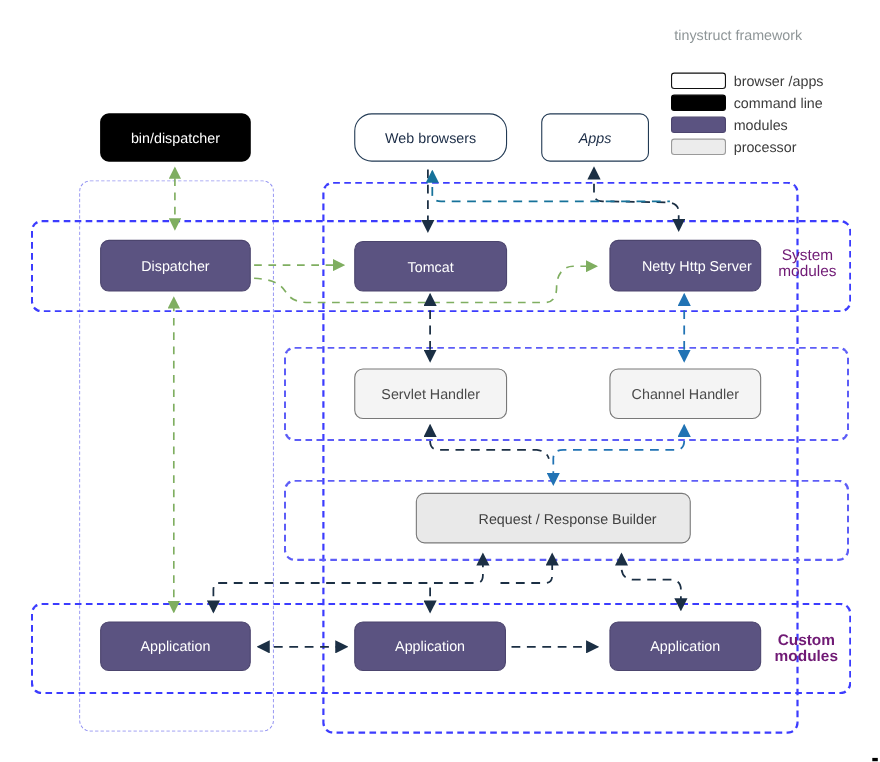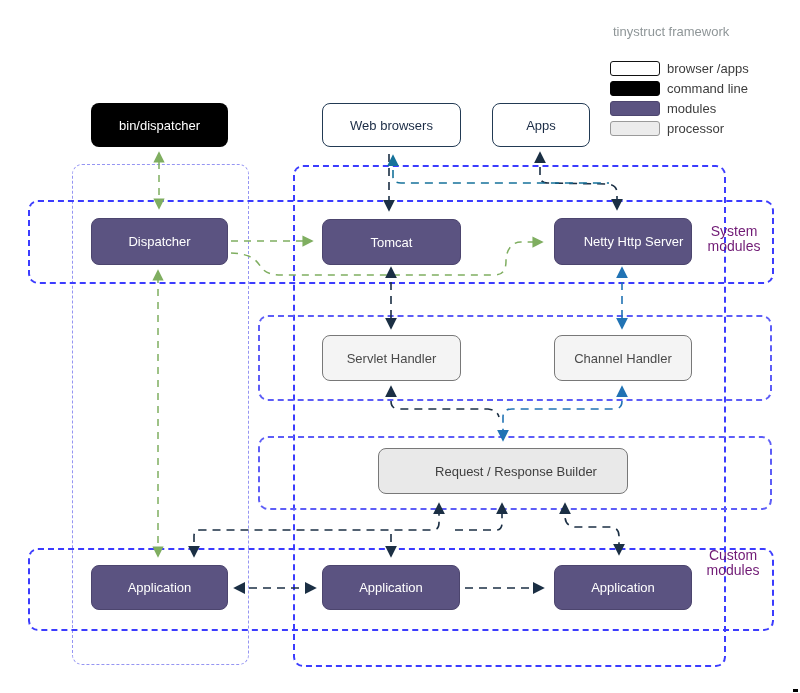--- a/index.html
+++ b/index.html
@@ -22,21 +22,21 @@
     border-radius:8px;font-size:13px;box-sizing:border-box;text-align:right;
   }
   .node.purple{background:#5b5381;border:1px solid #4c456e;color:#ffffff;}
   .node.black{background:#000000;color:#ffffff;}
   .node.white{background:#ffffff;border:1.5px solid #223a54;color:#1a2b45;}
   .node.proc{background:#f4f4f4;border:1.5px solid #787878;color:#4a4a4a;}
   .node.proc2{background:#e9e9e9;border:1.5px solid #787878;color:#3f3f3f;}
   
   #legend{position:absolute;left:610px;top:24px;z-index:3;width:180px;}
   .legend-title{color:#8f9698;font-size:13px;margin:0 0 22px 3px;}
-  .legend-row{display:flex;align-items:flex-start;height:20px;}
+  .legend-row{display:flex;align-items:flex-end;height:20px;}
   .legend-sw{width:50px;height:15px;border-radius:3px;box-sizing:border-box;margin-right:7px;flex:0 0 auto;}
   .sw-white{background:#ffffff;border:1.5px solid #111;}
   .sw-black{background:#000000;border:1.5px solid #000;}
   .sw-purple{background:#5b5381;border:1px solid #4c456e;}
   .sw-gray{background:#ececec;border:1px solid #9a9a9a;}
   .legend-label{font-size:13px;color:#3c3c3c;}
   
   #wires{position:absolute;left:0;top:0;z-index:2;pointer-events:none;}
   .artifact{position:absolute;z-index:4;background:#000;}
 </style>
@@ -46,21 +46,21 @@
 <div id="stage">
 
   <div class="grp light" style="left:72px;top:164px;width:175px;height:499px;"></div>
   <div class="grp bold" style="left:293px;top:165px;width:429px;height:498px;"></div>
   <div class="grp bold" style="left:28px;top:200px;width:742px;height:80px;"></div>
   <div class="grp med" style="left:258px;top:315px;width:510px;height:82px;"></div>
   <div class="grp med" style="left:258px;top:436px;width:510px;height:70px;"></div>
   <div class="grp bold" style="left:28px;top:548px;width:742px;height:79px;"></div>
 
   <div class="grp-label" style="left:701px;top:224px;">System modules</div>
-  <div class="grp-label" style="left:700px;top:548px;">Custom modules</div>
+  <div class="grp-label" style="left:700px;top:574px;font-weight:bold;">Custom modules</div>
 
   <svg id="wires" width="800" height="693" viewBox="0 0 800 693">
     <defs>
       <marker id="m-green" viewBox="0 0 10 10" refX="8.5" refY="5" markerWidth="7.5" markerHeight="7.5" orient="auto-start-reverse">
         <path d="M0 0 L10 5 L0 10 z" fill="#7fae60"></path>
       </marker>
       <marker id="m-navy" viewBox="0 0 10 10" refX="8.5" refY="5" markerWidth="7.5" markerHeight="7.5" orient="auto-start-reverse">
         <path d="M0 0 L10 5 L0 10 z" fill="#1b2f44"></path>
       </marker>
       <marker id="m-blue" viewBox="0 0 10 10" refX="8.5" refY="5" markerWidth="7.5" markerHeight="7.5" orient="auto-start-reverse">
@@ -95,22 +95,22 @@
       <path d="M 393 156 L 393 177 Q 393 183 401 183 L 609 183" marker-start="url(#m-teal)"></path>
     </g>
 
     <g stroke="#2173b4" stroke-width="1.6" fill="none" stroke-dasharray="8 6">
       <path d="M 622 268 L 622 328" marker-start="url(#m-blue)" marker-end="url(#m-blue)"></path>
       <path d="M 622 387 L 622 401 Q 622 409 614 409 L 512 409 Q 503 409 503 417 L 503 440" marker-start="url(#m-blue)" marker-end="url(#m-blue)"></path>
     </g>
   </svg>
 
   <div class="node black" style="left:91px;top:103px;width:137px;height:44px;">bin/dispatcher</div>
-  <div class="node white" style="left:322px;top:103px;width:139px;height:44px;">Web browsers</div>
-  <div class="node white" style="left:492px;top:103px;width:98px;height:44px;">Apps</div>
+  <div class="node white" style="left:322px;top:103px;width:139px;height:44px;border-radius:16px;">Web browsers</div>
+  <div class="node white" style="left:492px;top:103px;width:98px;height:44px;font-style:italic;">Apps</div>
 
   <div class="node purple" style="left:322px;top:219px;width:139px;height:46px;">Tomcat</div>
   <div class="node purple" style="left:91px;top:218px;width:137px;height:47px;">Dispatcher</div>
   <div class="node purple" style="left:554px;top:218px;width:138px;height:47px;padding-left:21px;">Netty Http Server</div>
 
   <div class="node proc" style="left:322px;top:335px;width:139px;height:46px;">Servlet Handler</div>
   <div class="node proc" style="left:554px;top:335px;width:138px;height:46px;">Channel Handler</div>
 
   <div class="node proc2" style="left:378px;top:448px;width:250px;height:46px;padding-left:26px;">Request / Response Builder</div>
 

